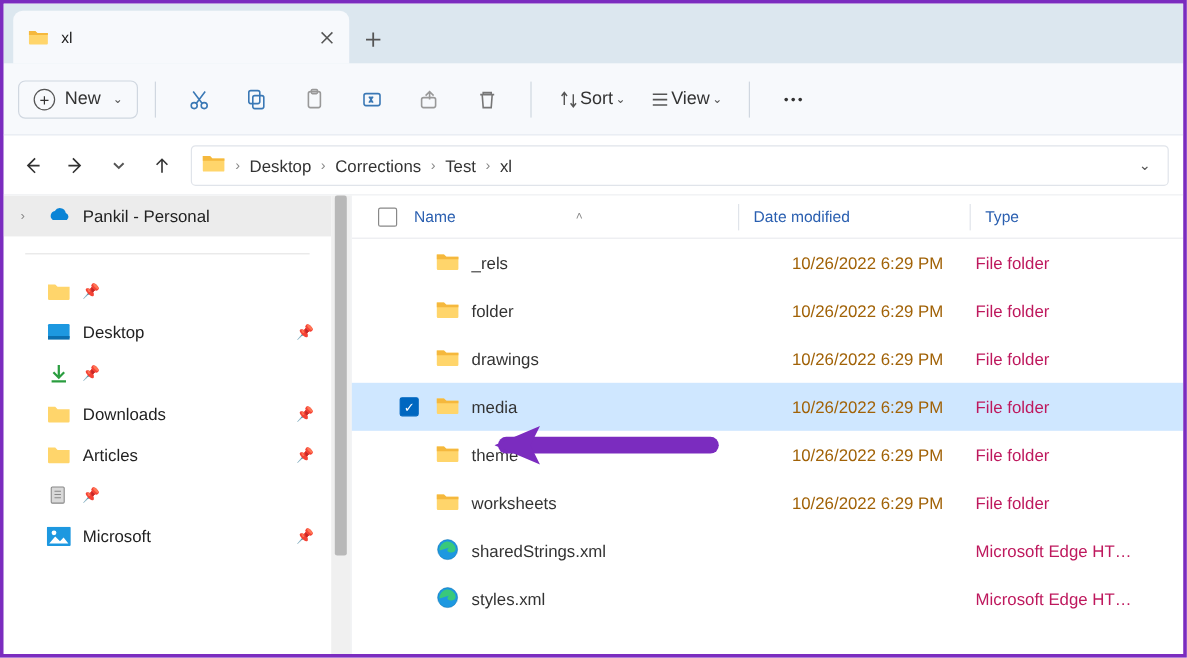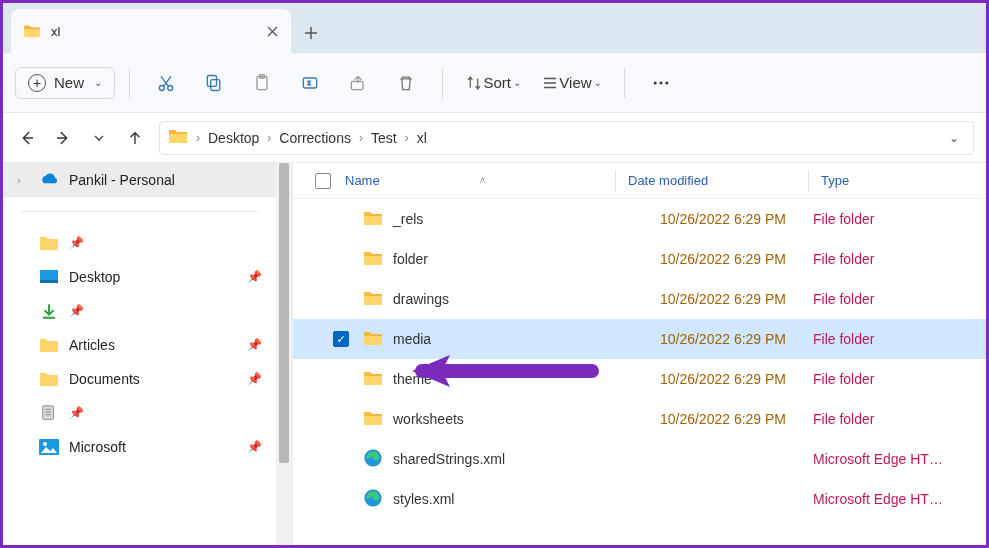--- a/index.html
+++ b/index.html
@@ -250,31 +250,31 @@
           </span>
         <span class="pin">📌</span>
       </div>
       <div class="side-item">
         <span class="exp"></span>
         <span class="ico">
             <svg viewBox="0 0 20 16" width="20" height="16">
               <path d="M1 2 h6 l2 2 h10 v10 a1 1 0 0 1 -1 1 H2 a1 1 0 0 1 -1 -1 Z" fill="#ffd56b"></path>
             </svg>
           </span>
-        <span class="lbl">Articles</span>
+        <span class="lbl">Downloads</span>
         <span class="pin">📌</span>
       </div>
       <div class="side-item">
         <span class="exp"></span>
         <span class="ico">
             <svg viewBox="0 0 20 16" width="20" height="16">
               <path d="M1 2 h6 l2 2 h10 v10 a1 1 0 0 1 -1 1 H2 a1 1 0 0 1 -1 -1 Z" fill="#ffd56b"></path>
             </svg>
           </span>
-        <span class="lbl">Documents</span>
+        <span class="lbl">Articles</span>
         <span class="pin">📌</span>
       </div>
       <div class="side-item">
         <span class="exp"></span>
         <span class="ico">
             <svg width="18" height="18" viewBox="0 0 20 20">
               <rect x="3" y="2" width="12" height="15" rx="1" fill="#d9d9d9" stroke="#888"></rect>
               <path d="M6 6 h6 M6 9 h6 M6 12 h6" stroke="#888"></path>
             </svg>
           </span>

